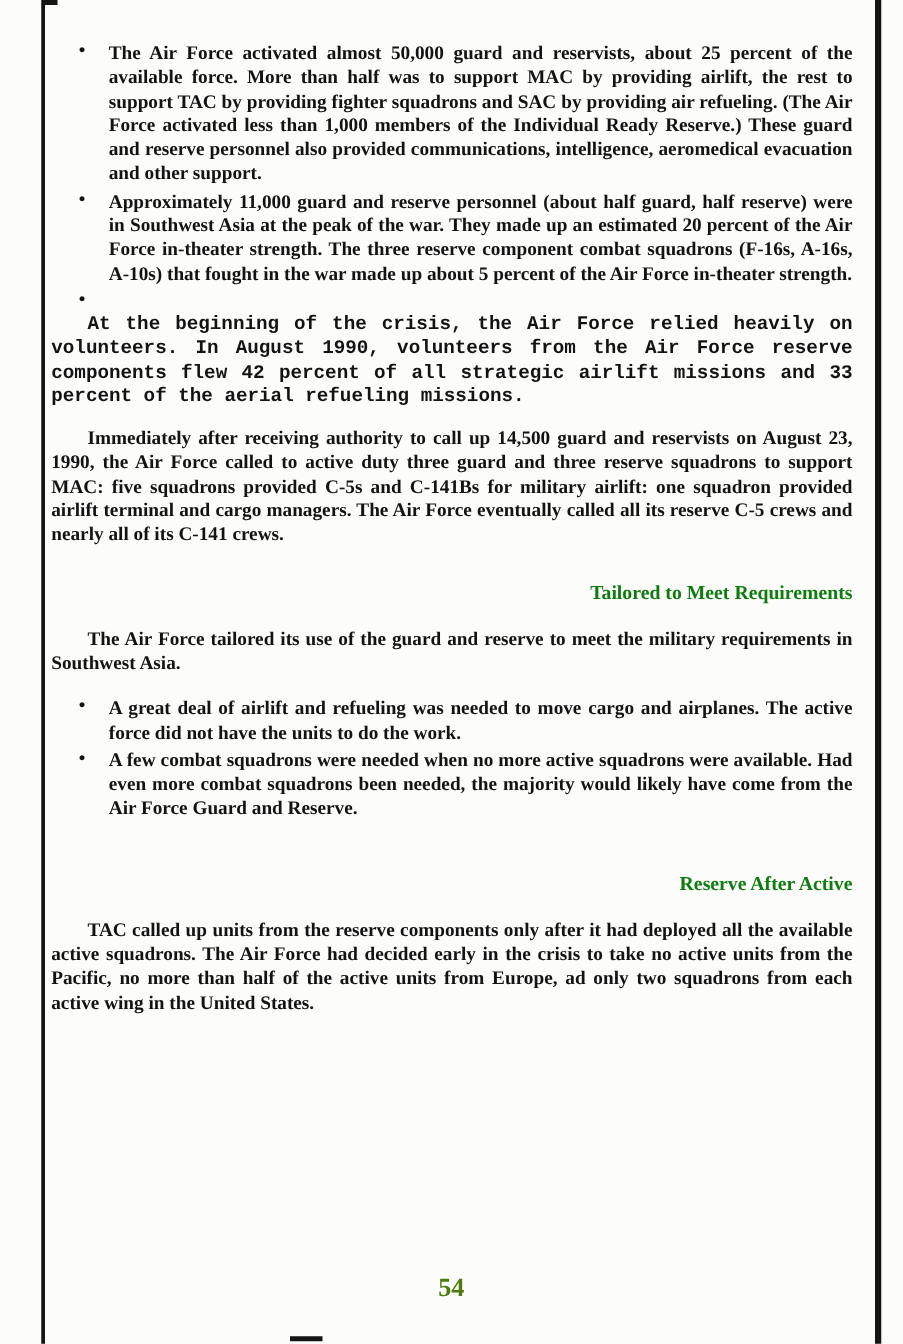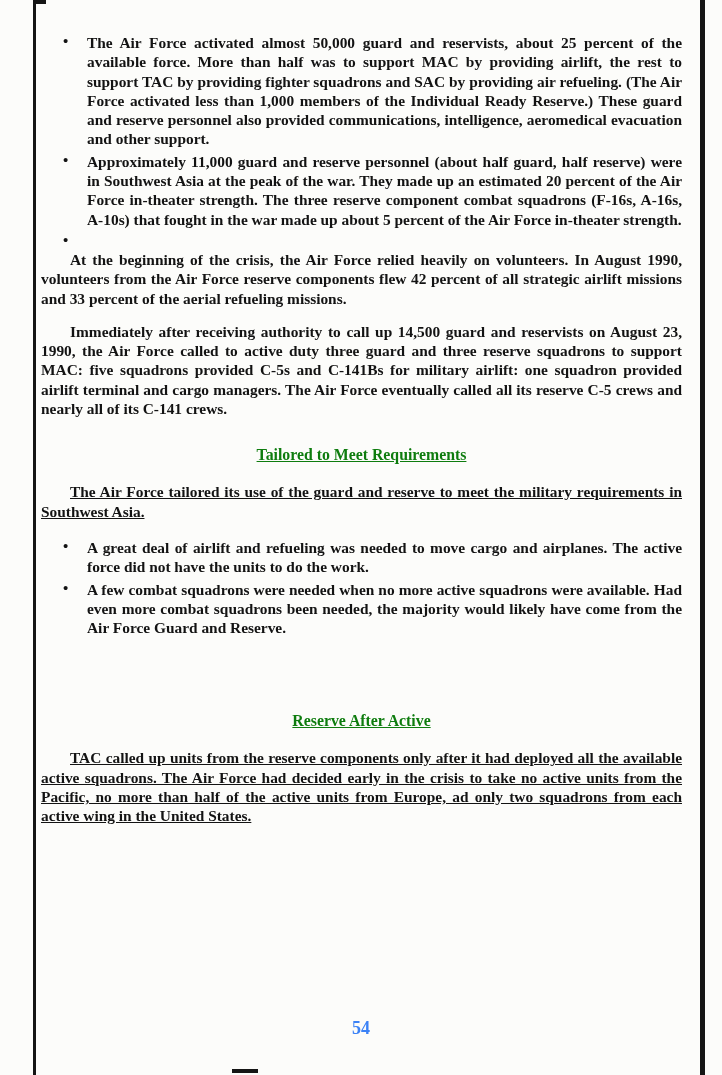--- a/index.html
+++ b/index.html
@@ -47,42 +47,41 @@
   li.bullet .dot {
     position: absolute;
     left: 3px;
     top: -1px;
     font-size: 15px;
   }
   p.para {
     margin: 14px 0 0 0;
     text-indent: 29px;
   }
-  p.para.first-after-list { margin-top: 21px; }
+  p.para.first-after-list { margin-top: 21px; font-family: Liberation Mono, monospace; }
   h2.section-heading {
     color: var(--accent, #0e7c0e);
     font-size: 15.8px;
     line-height: 20px;
     margin: 27px 0 0 0;
-    text-align: center;
+    text-align: right;
     font-weight: 700;
-    text-decoration: underline;
   }
-  h2.section-heading.extra-gap { margin-top: 74px; }
-  p.para.after-heading { margin-top: 17px; text-decoration: underline; }
+  h2.section-heading.extra-gap { margin-top: 41px; }
+  p.para.after-heading { margin-top: 17px; }
   ul.bullet-list.mid { margin-top: 17px; }
   .page-number {
     position: absolute;
     left: 0;
     right: 0;
     top: 1018px;
     text-align: center;
-    font-size: 18px;
+    font-size: 21px;
     font-weight: 700;
-    color: #3b82f6;
+    color: #4d7c0f;
   }
 </style>
 </head>
 <body>
 
 <div class="scan-edge left"></div>
 <div class="scan-edge right"></div>
 <div class="scan-mark top-left"></div>
 <div class="scan-mark bottom"></div>
 

